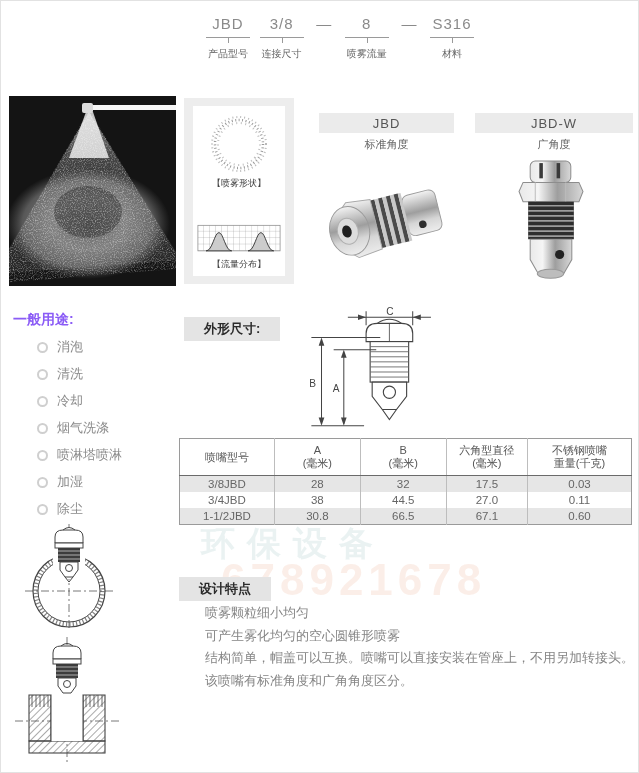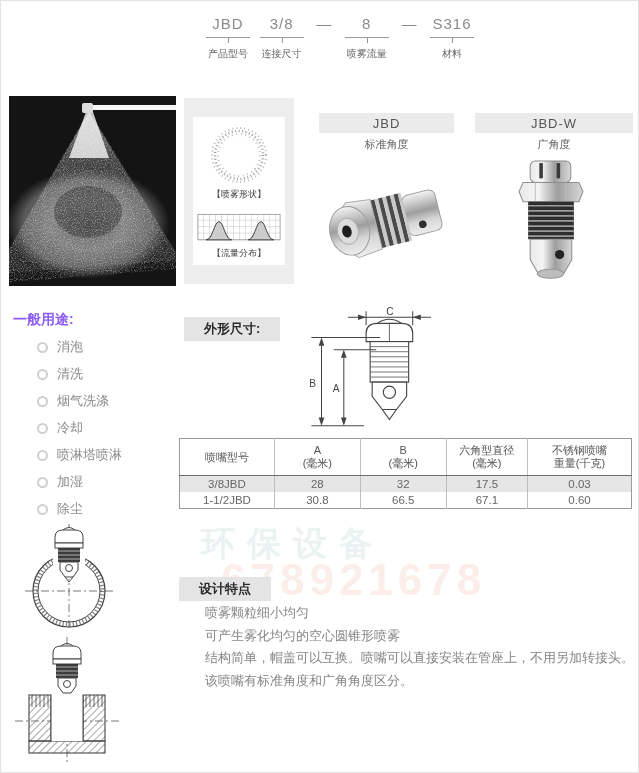--- a/index.html
+++ b/index.html
@@ -12,21 +12,21 @@
   .fpart{display:flex;flex-direction:column;align-items:center;min-width:44px;}
   .fpart.dash{min-width:22px;}
   .fval{font-size:15px;color:#8a8a8a;letter-spacing:1px;line-height:18px;}
   .fconn{width:100%;height:7px;border-top:1px solid #9a9a9a;position:relative;margin-top:4px;}
   .fconn::after{content:"";position:absolute;left:50%;top:0;width:1px;height:5px;background:#9a9a9a;}
   .flabel{font-size:10px;color:#666;margin-top:2px;white-space:nowrap;}
 
   
   #spray-photo{left:8px;top:95px;width:167px;height:190px;}
   #diagram-box{left:183px;top:97px;width:110px;height:186px;background:#ededed;display:flex;justify-content:center;align-items:center;}
-  #diagram-panel{width:92px;height:148px;background:#fff;display:flex;flex-direction:column;align-items:center;padding:5px 8px;box-sizing:border-box;}
+  #diagram-panel{width:92px;height:170px;background:#fff;display:flex;flex-direction:column;align-items:center;padding:5px 8px;box-sizing:border-box;}
   .diag-caption{font-size:9px;color:#444;white-space:nowrap;}
 
   
   .variant-bar{height:20px;background:#ebebeb;display:flex;align-items:center;justify-content:center;
                font-size:13px;color:#555;letter-spacing:1px;}
   .variant-sub{font-size:11px;color:#666;text-align:center;}
 
   
   #uses{left:12px;top:310px;width:160px;}
   #uses-title{font-size:14px;font-weight:bold;color:#8b5cf6;margin-bottom:9px;}
@@ -226,25 +226,25 @@
     <div class="use-item">
         <span class="use-bullet"></span>
         <span>消泡</span>
       </div>
     <div class="use-item">
         <span class="use-bullet"></span>
         <span>清洗</span>
       </div>
     <div class="use-item">
         <span class="use-bullet"></span>
+        <span>冷却</span>
+      </div>
+    <div class="use-item">
+        <span class="use-bullet"></span>
         <span>烟气洗涤</span>
-      </div>
-    <div class="use-item">
-        <span class="use-bullet"></span>
-        <span>冷却</span>
       </div>
     <div class="use-item">
         <span class="use-bullet"></span>
         <span>喷淋塔喷淋</span>
       </div>
     <div class="use-item">
         <span class="use-bullet"></span>
         <span>加湿</span>
       </div>
     <div class="use-item">
@@ -318,20 +318,27 @@
       </thead>
       <tbody>
         <tr>
           <td>3/8JBD</td>
           <td>28</td>
           <td>32</td>
           <td>17.5</td>
           <td>0.03</td>
         </tr>
         <tr>
+          <td>3/4JBD</td>
+          <td>38</td>
+          <td>44.5</td>
+          <td>27.0</td>
+          <td>0.11</td>
+        </tr>
+        <tr>
           <td>1-1/2JBD</td>
           <td>30.8</td>
           <td>66.5</td>
           <td>67.1</td>
           <td>0.60</td>
         </tr>
       </tbody>
     </table>
   </div>
 

